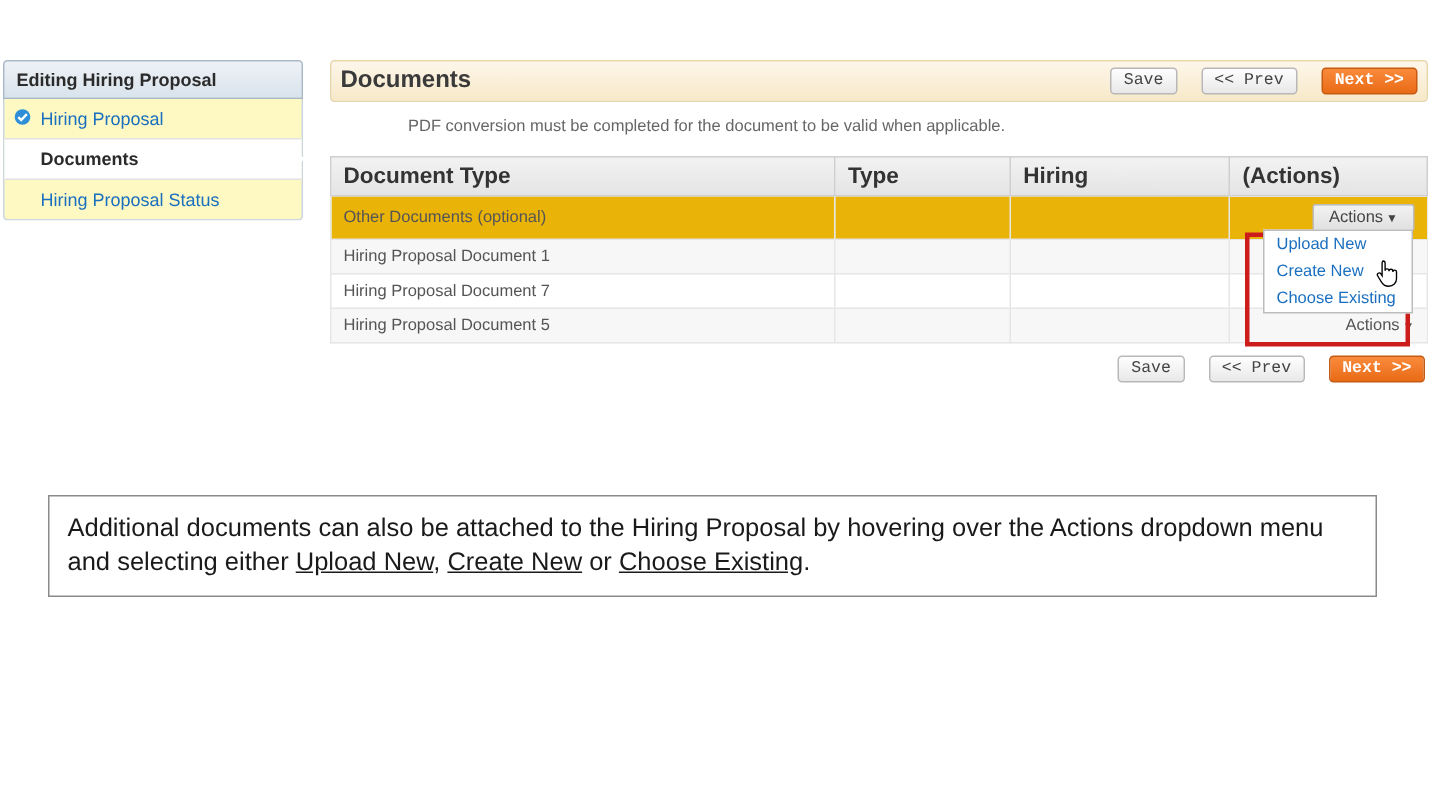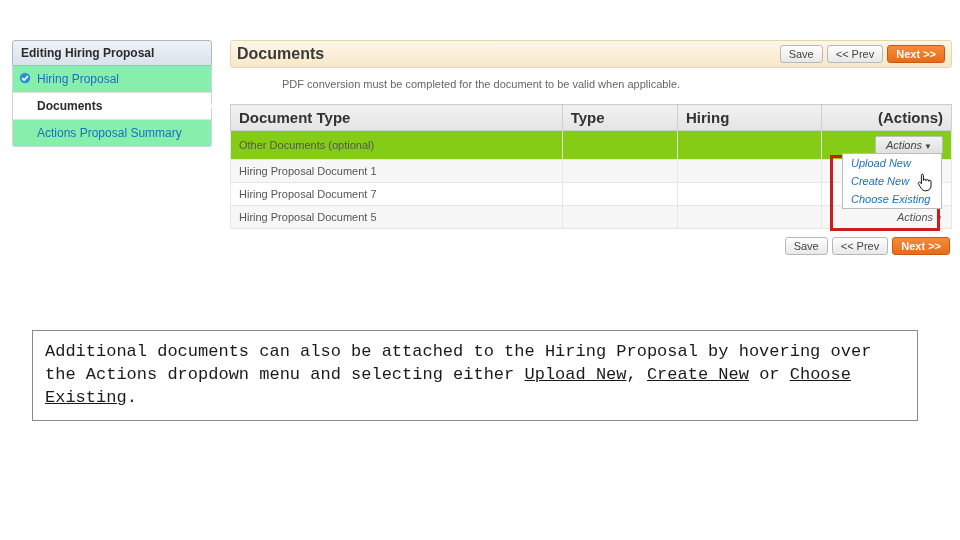--- a/index.html
+++ b/index.html
@@ -1,80 +1,80 @@
 <!DOCTYPE html>
 <html><head>
 <meta charset="utf-8">
 <style>
 * { box-sizing: border-box; margin: 0; padding: 0; }
 body { font-family: Arial, Helvetica, sans-serif; font-size: 11px; color: #333; background: #fff; width: 960px; height: 540px; position: relative; }
 
-.app { display: flex; padding: 40px 8px 0 12px; gap: 0; }
+.app { display: flex; padding: 40px 8px 0 2px; gap: 0; }
 
 
 .sidebar { width: 200px; flex-shrink: 0; }
 .sb-title-box { background: linear-gradient(#eef2f6, #d9e3ec); border: 1px solid #a8b8c8; border-radius: 3px 3px 0 0; padding: 5px 8px; font-weight: bold; font-size: 12px; color: #2b2b2b; }
-.sb-list { border: 1px solid #ccd6e0; border-top: none; border-radius: 0 0 3px 3px; background: #86efac; }
+.sb-list { border: 1px solid #ccd6e0; border-top: none; border-radius: 0 0 3px 3px; background: #fef9c3; }
 .sb-item { padding: 6px 8px 6px 24px; position: relative; cursor: pointer; color: #1a6fbf; font-size: 12px; }
 .sb-item .chk { position: absolute; left: 6px; top: 6px; width: 12px; height: 12px; }
 .sb-item.active { background: #fff; font-weight: bold; color: #2b2b2b; border-top: 1px solid #e2e2e2; border-bottom: 1px solid #e2e2e2; }
 .sb-item.active::after { content: ""; position: absolute; right: -8px; top: 50%; margin-top: -6px; border: 6px solid transparent; border-left-color: #fff; }
 
 
 .main { flex: 1; min-width: 0; padding-left: 18px; }
 .hdr { display: flex; align-items: center; background: linear-gradient(#fdf6ea, #f7e9c8); border: 1px solid #e6d7ab; border-radius: 3px; padding: 4px 6px; }
 .hdr h2 { font-size: 16px; font-weight: bold; color: #3a3a3a; flex: 1; }
-.btn { font-size: 11px; padding: 2px 8px; border-radius: 3px; margin-left: 4px; cursor: pointer; border: 1px solid #b8b8b8; background: linear-gradient(#fefefe,#e8e8e8); color: #444; }
+.btn { font-size: 11px; padding: 2px 8px; border-radius: 3px; margin-left: 16px; cursor: pointer; border: 1px solid #b8b8b8; background: linear-gradient(#fefefe,#e8e8e8); color: #444; font-family: Liberation Mono, monospace; }
 .btn.primary { background: linear-gradient(#f98a3c,#e96b16); border-color: #c55a12; color: #fff; font-weight: bold; }
 .instr { padding: 10px 4px 14px 4px; color: #666; font-size: 11px; margin-left: 48px; }
 
 
 .tbl { width: 100%; border-collapse: collapse; }
 .tbl thead th { background: linear-gradient(#f2f2f2,#e4e4e4); border: 1px solid #cfcfcf; font-size: 15px; font-weight: bold; text-align: left; padding: 4px 8px; color: #333; }
-.tbl thead th.actcol { text-align: right; }
+.tbl thead th.actcol { text-align: left; }
 .tbl tbody td { border: 1px solid #e6e6e6; padding: 5px 8px; font-size: 11px; color: #555; }
 .tbl tbody tr:nth-child(even) td { background: #f7f7f7; }
-.tbl tbody tr:first-child td { background: #84cc16; }
-.act-link { text-align: right; color: #1a6fbf; cursor: pointer; position: relative; font-style: italic; }
+.tbl tbody tr:first-child td { background: #eab308; }
+.act-link { text-align: right; color: #1a6fbf; cursor: pointer; position: relative; }
 .act-link .tri { font-size: 8px; margin-left: 2px; }
 
 
 .highlight-box { border: 3px solid #cd1c1c; position: absolute; pointer-events: none; }
 .actions-btn { display: inline-block; background: linear-gradient(#f2f2f2,#e0e0e0); border: 1px solid #bcbcbc; border-radius: 2px; padding: 2px 10px; font-size: 11px; color: #444; position: relative; }
 .actions-btn .tri { font-size: 8px; margin-left: 2px; }
 .dropdown { position: absolute; top: 100%; right: 0; background: #fff; border: 1px solid #bcbcbc; min-width: 100px; z-index: 5; }
 .dropdown div { padding: 3px 8px; color: #1a6fbf; font-size: 11px; text-align: left; cursor: pointer; white-space: nowrap; }
 .cursor { position: absolute; width: 16px; height: 20px; z-index: 20; pointer-events: none; }
 
 
 .ftr { display: flex; justify-content: flex-end; padding: 8px 2px 0 0; }
 
 
-.caption { position: absolute; left: 32px; right: 42px; top: 330px; border: 1px solid #8a8a8a; background: #fff; padding: 10px 12px; font-family: Liberation Mono, monospace; font-size: 17px; color: #1a1a1a; line-height: 1.35; }
+.caption { position: absolute; left: 32px; right: 42px; top: 330px; border: 1px solid #8a8a8a; background: #fff; padding: 10px 12px; font-family: Liberation Sans, sans-serif; font-size: 17px; color: #1a1a1a; line-height: 1.35; }
 .caption u { text-decoration: underline; }
 </style>
 </head>
 <body>
 
 <div class="app">
   <div class="sidebar">
     <div class="sb-title-box">Editing Hiring Proposal</div>
     <div class="sb-list">
       <div class="sb-item">
         <svg class="chk" viewBox="0 0 12 12">
             <circle cx="6" cy="6" r="5.2" fill="#2e8fd8"></circle>
             <path d="M3.2 6.1 L5.1 8 L8.9 4.1" stroke="#fff" stroke-width="1.6" fill="none"></path>
           </svg>
         <span>Hiring Proposal</span>
       </div>
       <div class="sb-item active">
         <span>Documents</span>
       </div>
       <div class="sb-item">
-        <span>Actions Proposal Summary</span>
+        <span>Hiring Proposal Status</span>
       </div>
     </div>
   </div>
 
   <div class="main">
     <div class="hdr">
       <h2>Documents</h2>
       <button class="btn">Save</button>
       <button class="btn">&lt;&lt; Prev</button>
       <button class="btn primary">Next &gt;&gt;</button>

